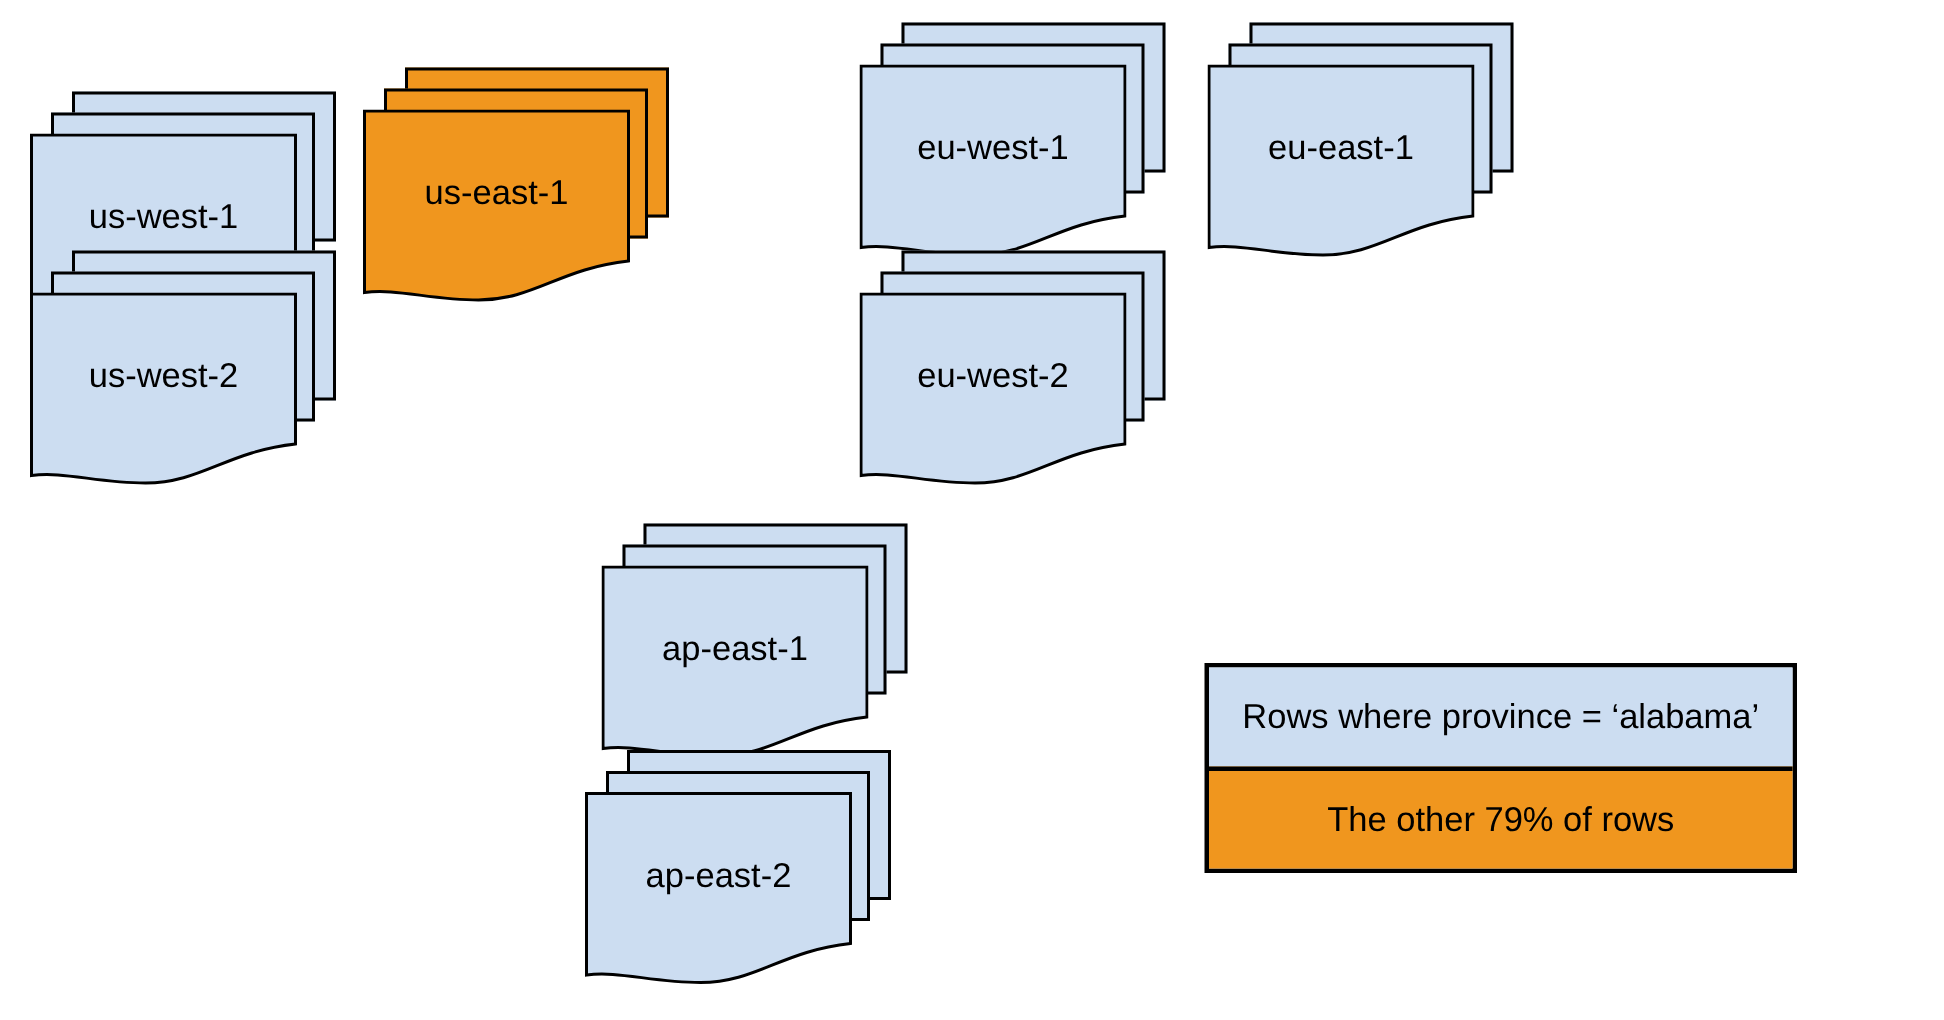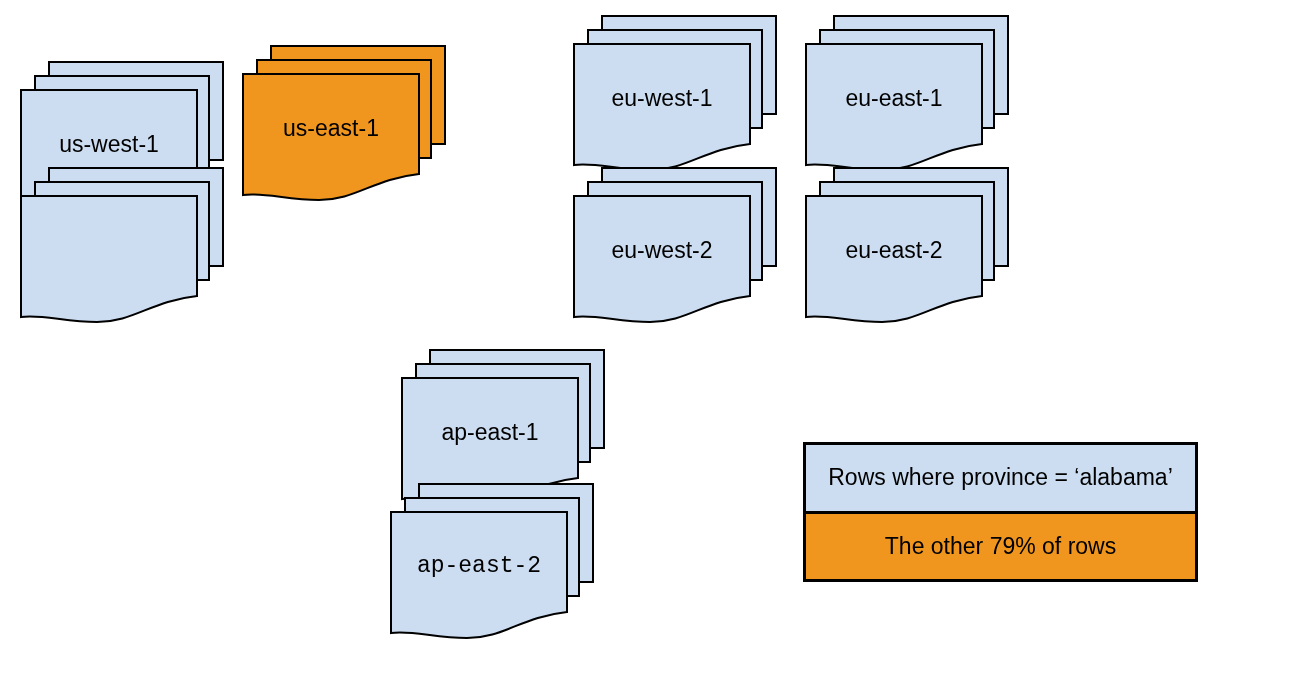--- a/index.html
+++ b/index.html
@@ -65,21 +65,21 @@
   
   .pos-us-west-1 { left: 20px;  top: 17px; margin-top: 44px; }
   .pos-us-east-1 { left: 242px; top: 17px; }
   .pos-eu-west-1 { left: 573px; top: 15px; }
   .pos-eu-east-1 { left: 805px; top: 15px; }
   .pos-us-west-2 { left: 20px;  top: 167px; }
   .pos-us-east-2 { left: 242px; top: 167px; }
   .pos-eu-west-2 { left: 573px; top: 167px; text-decoration: underline; }
   .pos-eu-east-2 { left: 805px; top: 167px; }
   .pos-ap-east-1 { left: 401px; top: 349px; }
-  .pos-ap-east-2 { left: 390px; top: 483px; font-family: Liberation Mono, monospace; }
+  .pos-ap-east-2 { left: 390px; top: 500px; }
 
   
   .legend {
     position: absolute;
     left: 803px;
     top: 442px;
     width: 395px;
     height: 140px;
     border: 3px solid var(--outline);
     box-sizing: border-box;
@@ -138,40 +138,33 @@
     </svg>
     <div class="doc-label">eu-east-1</div>
   </div>
 
   <div class="doc-stack pos-us-west-2 normal">
     <div class="sheet s2"></div>
     <div class="sheet s1"></div>
     <svg class="front" width="178" height="129" viewBox="0 0 178 129">
       <path d="M1,1 H177 V101 C131,106 114,127 77,127 C45,127 22,119 1,122 Z"></path>
     </svg>
+    <div class="doc-label">us-west-2</div>
   </div>
 
 
   <div class="doc-stack pos-eu-west-2 normal">
     <div class="sheet s2"></div>
     <div class="sheet s1"></div>
     <svg class="front" width="178" height="129" viewBox="0 0 178 129">
       <path d="M1,1 H177 V101 C131,106 114,127 77,127 C45,127 22,119 1,122 Z"></path>
     </svg>
     <div class="doc-label">eu-west-2</div>
   </div>
 
-  <div class="doc-stack pos-eu-east-2 normal">
-    <div class="sheet s2"></div>
-    <div class="sheet s1"></div>
-    <svg class="front" width="178" height="129" viewBox="0 0 178 129">
-      <path d="M1,1 H177 V101 C131,106 114,127 77,127 C45,127 22,119 1,122 Z"></path>
-    </svg>
-    <div class="doc-label">eu-east-2</div>
-  </div>
 
   <div class="doc-stack pos-ap-east-1 normal">
     <div class="sheet s2"></div>
     <div class="sheet s1"></div>
     <svg class="front" width="178" height="129" viewBox="0 0 178 129">
       <path d="M1,1 H177 V101 C131,106 114,127 77,127 C45,127 22,119 1,122 Z"></path>
     </svg>
     <div class="doc-label">ap-east-1</div>
   </div>
 

